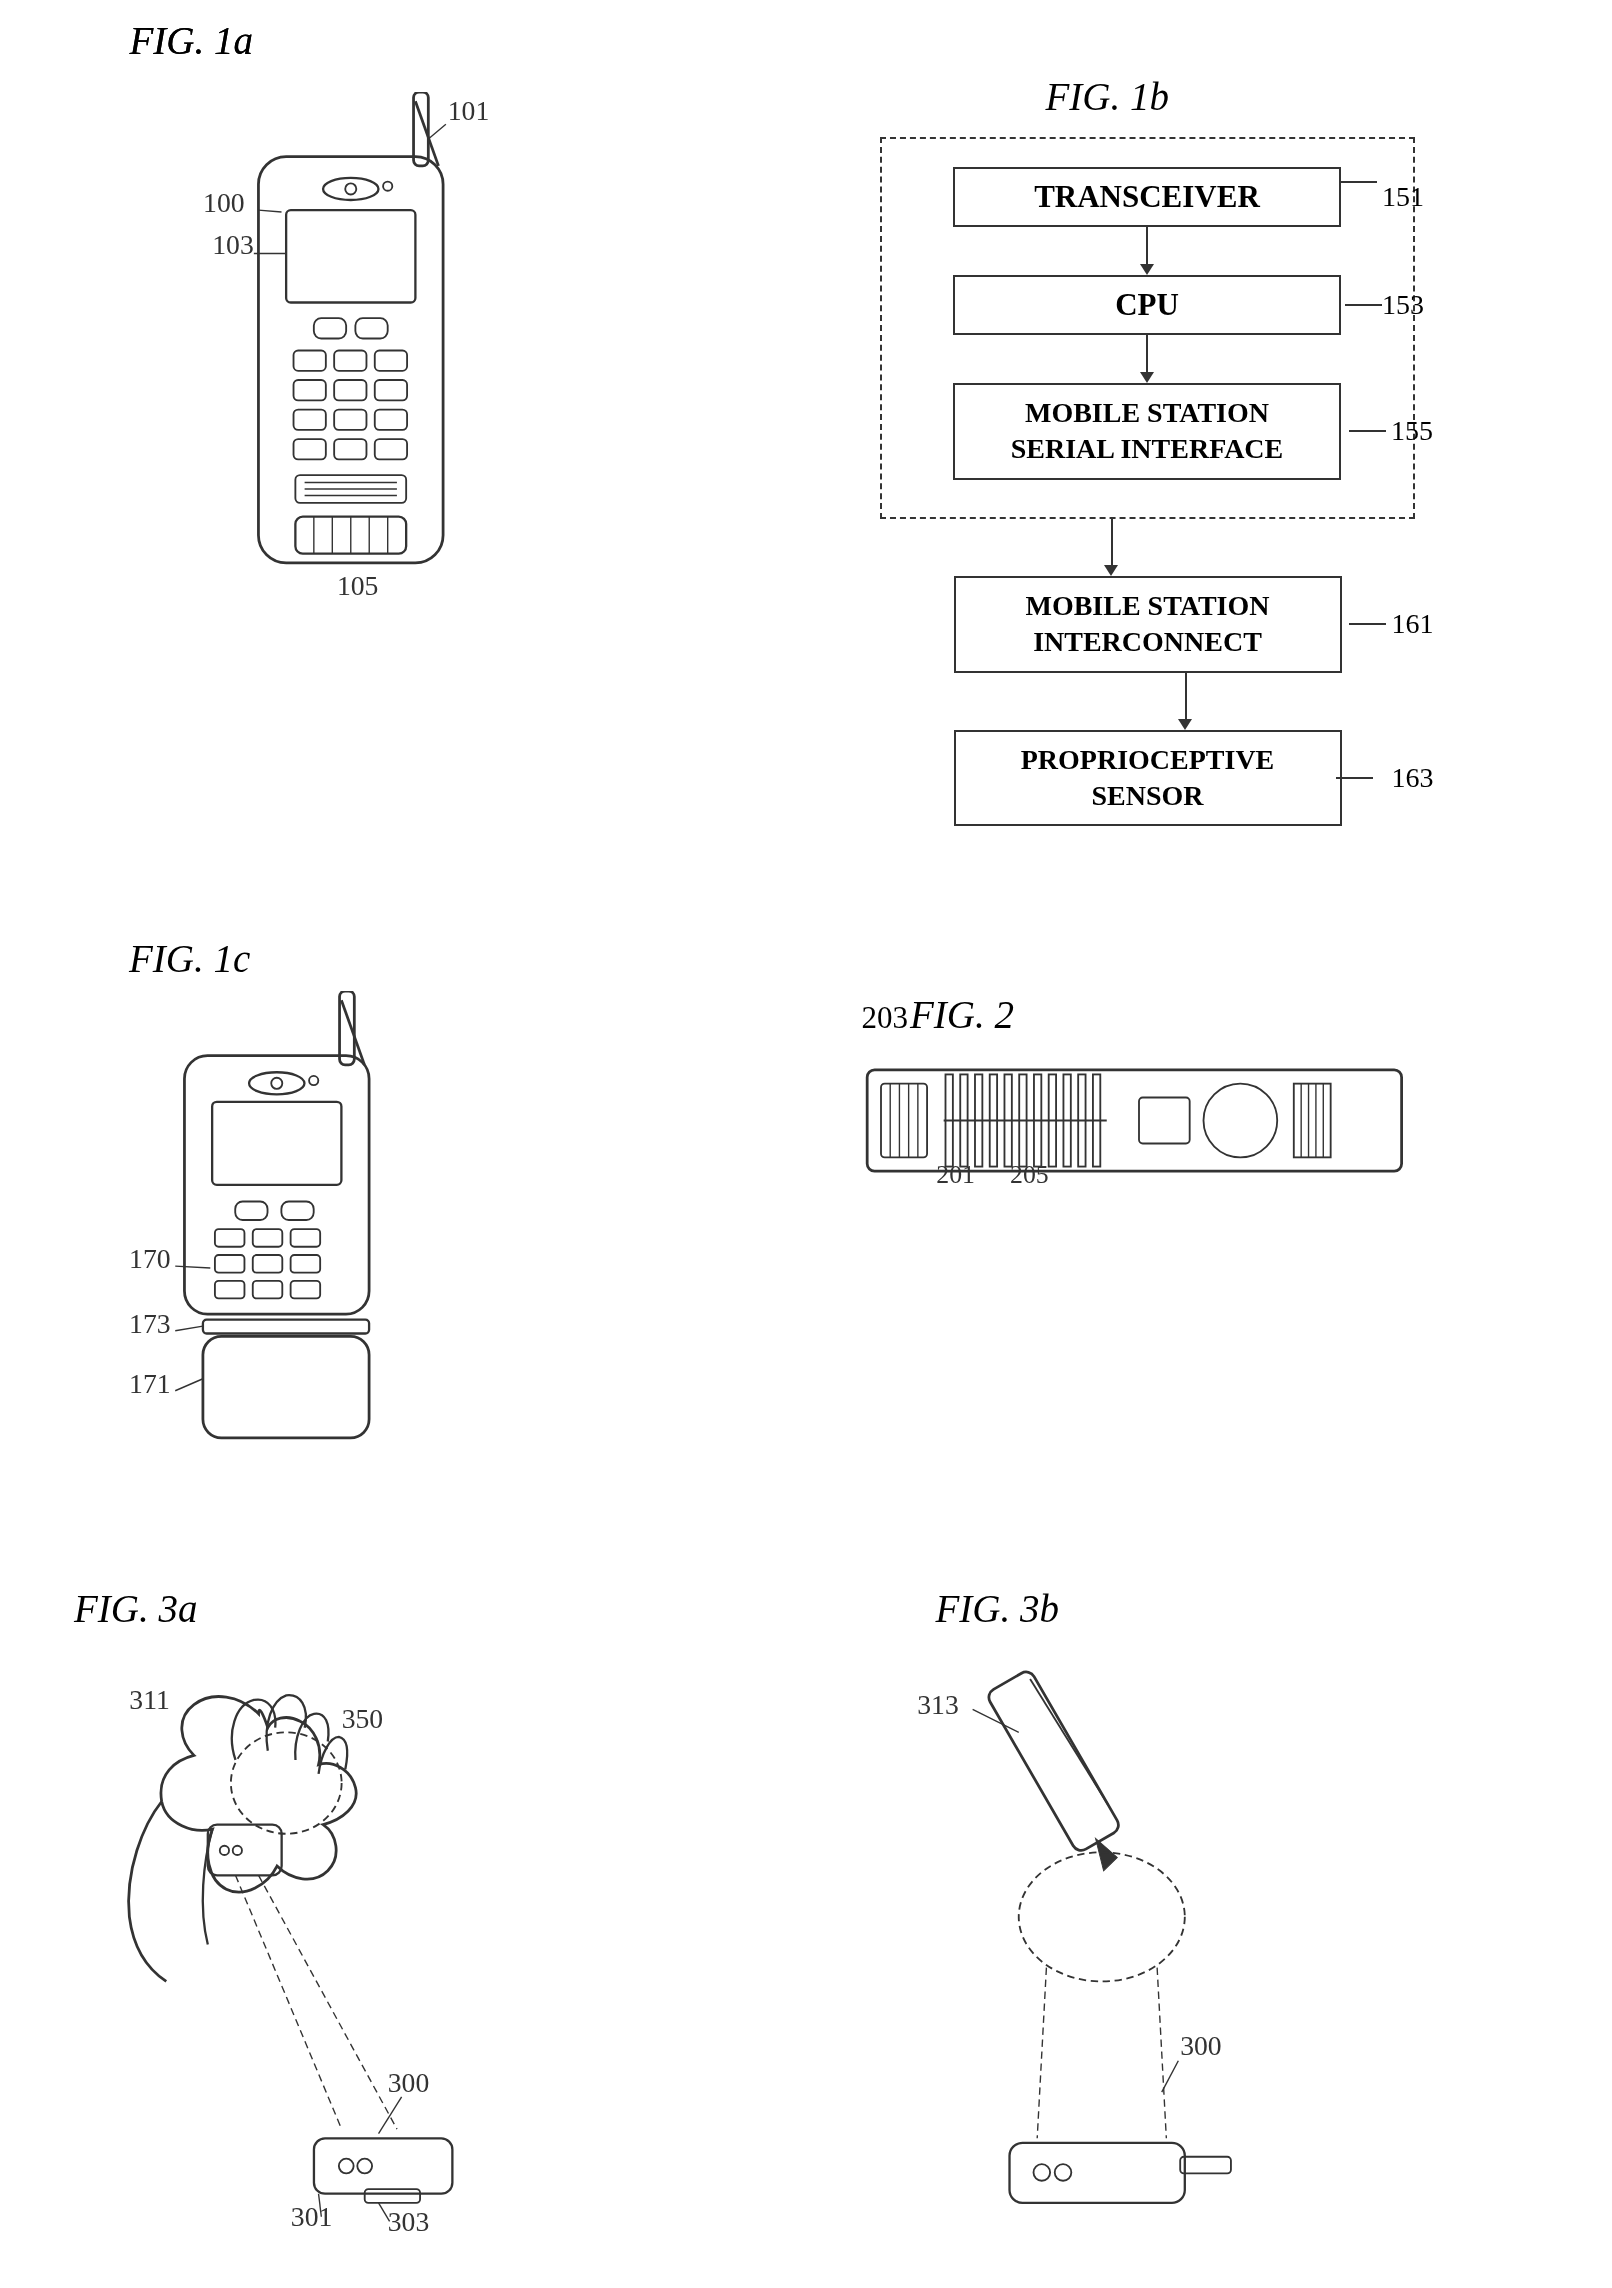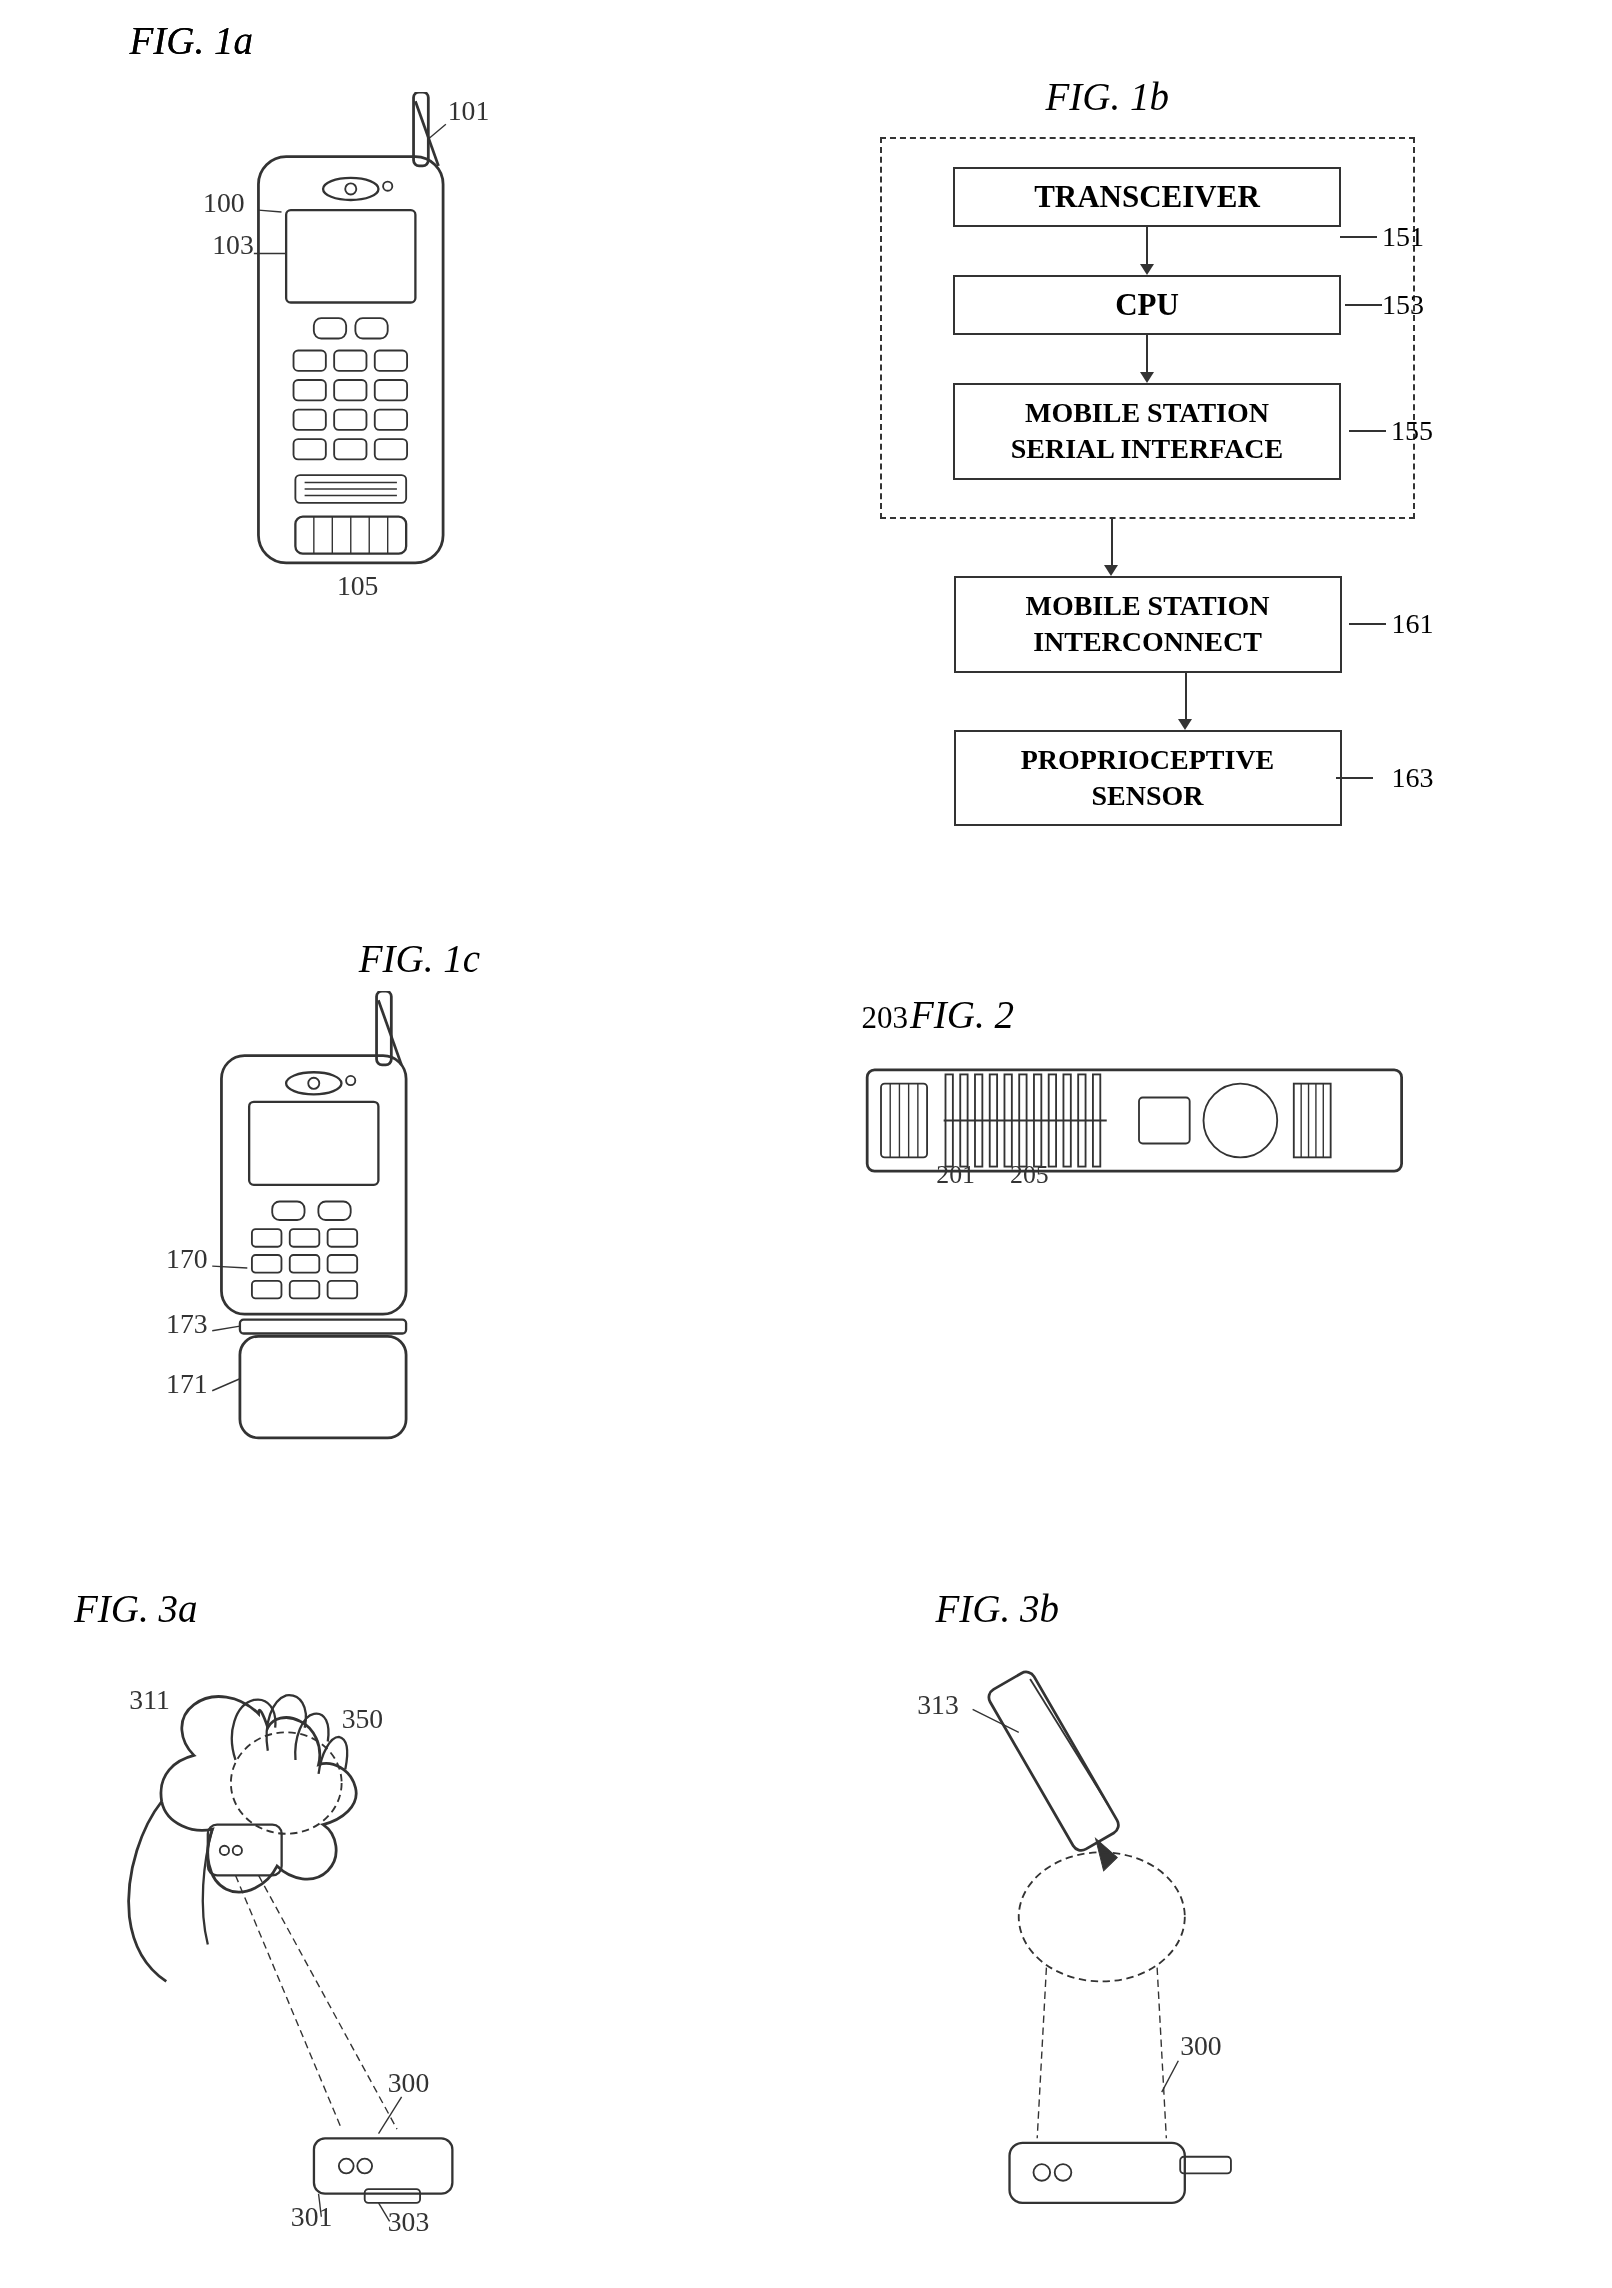--- a/index.html
+++ b/index.html
@@ -224,21 +224,21 @@
         <div class="fig-label" style="margin-bottom:18.5px; margin-left:166px;">FIG. 1b</div>
 
         
         <div class="dashed-box" style="position:relative;">
 
           
           <div class="block-wrapper" style="position:relative;">
             <div class="block-box">
               <span>TRANSCEIVER</span>
             </div>
-            <span style="position:absolute; right:-83px; top:50%; transform:translateY(-50%); font-size:28px; display:flex; align-items:center; gap:5.5px;margin-top:40px;">
+            <span style="position:absolute; right:-83px; top:50%; transform:translateY(-50%); font-size:28px; display:flex; align-items:flex-start; gap:5.5px;">
               <span style="display:inline-block; width:37px; height:1.8px; background:#333; vertical-align:middle;"></span>
               <span>151</span>
             </span>
           </div>
 
           
           <div class="block-connector"></div>
           
           <div style="width:0; height:0; border-left:7.4px solid transparent; border-right:7.4px solid transparent; border-top:11px solid #333; margin:0 auto;"></div>
 
@@ -300,21 +300,21 @@
             <span>163</span>
           </span>
         </div>
 
       </div>
     </div>
   </div>
 
   <div class="middle-section">
 
-    <div style="flex:1; position:relative;text-align:right;">
+    <div style="flex:1; position:relative;">
       <div class="fig1c-container">
         <div class="fig-label" style="margin-bottom:9.2px;">FIG. 1c</div>
 
         <svg width="314" height="517" viewBox="0 0 340 560">
 
           <line x1="230" y1="10" x2="255" y2="80" stroke="#333" stroke-width="3"></line>
           <rect x="228" y="0" width="16" height="80" rx="6" ry="6" fill="none" stroke="#333" stroke-width="3"></rect>
 
           <rect x="60" y="70" width="200" height="280" rx="25" ry="25" fill="none" stroke="#333" stroke-width="3"></rect>
 

